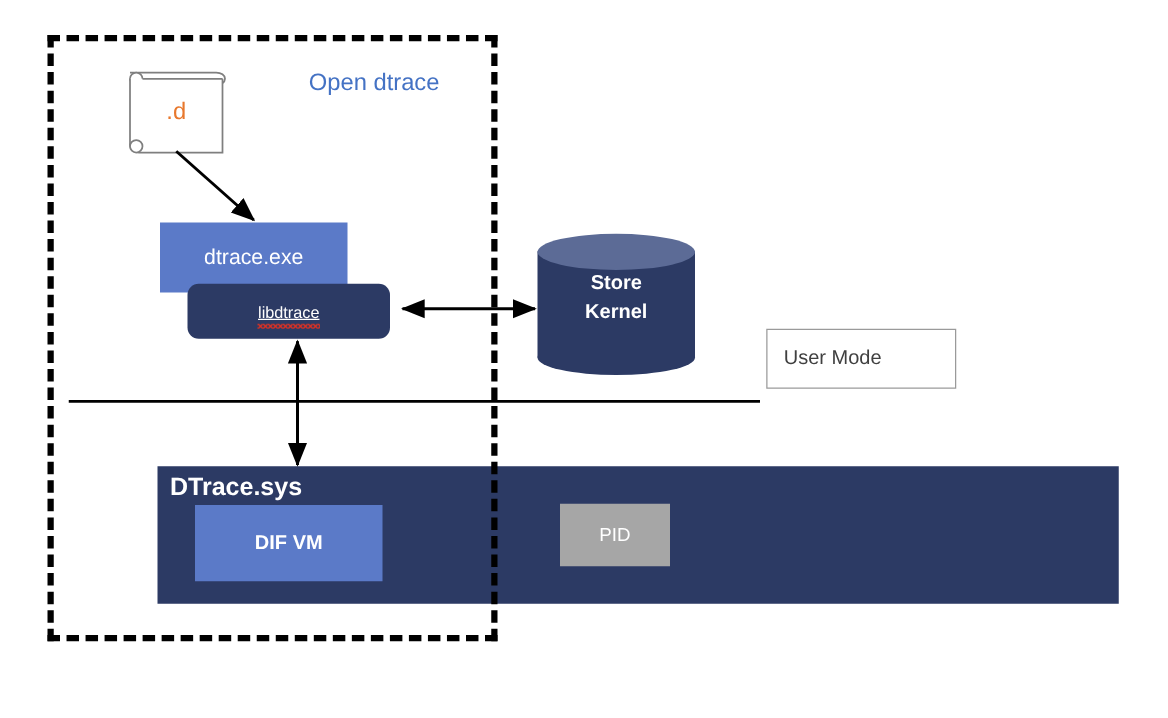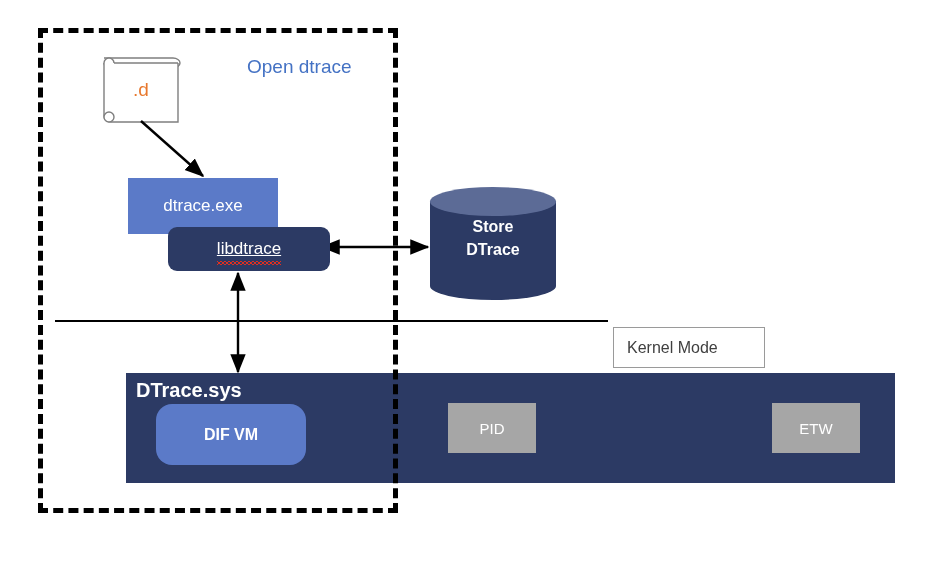--- a/index.html
+++ b/index.html
@@ -71,27 +71,27 @@
   #dtrace-exe-box {
     left: 128px;
     top: 178px;
     width: 150px;
     height: 56px;
     background: #5B7AC8;
     font-size: 17px;
     z-index: 3;
   }
   #libdtrace-box {
-    left: 168px;
+    left: 150px;
     top: 227px;
     width: 162px;
     height: 44px;
     background: #2C3A64;
     border-radius: 9px;
-    font-size: 17px;
+    font-size: 13px;
     z-index: 5;
   }
   .spell-error {
     position: relative;
     text-decoration: underline;
     text-decoration-color: #ffffff;
   }
   .spell-error::after {
     content: "";
     position: absolute;
@@ -191,21 +191,20 @@
   }
   #dif-vm-box {
     left: 156px;
     top: 404px;
     width: 150px;
     height: 61px;
     background: #5B7AC8;
     font-size: 16px;
     font-weight: bold;
     z-index: 3;
-    border-radius: 16px;
   }
   .provider-box {
     position: absolute;
     display: flex;
     align-items: center;
     justify-content: center;
     background: #A6A6A6;
     color: #ffffff;
     font-size: 15px;
     height: 50px;
@@ -256,40 +255,37 @@
   <div class="box" id="libdtrace-box">
     <span class="spell-error">libdtrace</span>
   </div>
 
   <div id="symbol-store">
     <div class="cyl-bottom"></div>
     <div class="cyl-body"></div>
     <div class="cyl-top"></div>
     <div class="cyl-label">
       <div>Store</div>
-      <div>DTrace</div>
+      <div>Kernel</div>
     </div>
   </div>
 
-  <div class="mode-box" id="kernel-mode-box">
-    <span>Kernel Mode</span>
+  <div class="mode-box" id="user-mode-box">
+    <span>User Mode</span>
   </div>
 
   <div id="dtrace-sys-band"></div>
   <div id="dtrace-sys-label">DTrace.sys</div>
 
   <div class="box" id="dif-vm-box">
     <span>DIF VM</span>
   </div>
 
   <div class="provider-box" id="provider-pid">
     <span>PID</span>
-  </div>
-  <div class="provider-box" id="provider-etw">
-    <span>ETW</span>
   </div>
 
   <svg id="line-layer">
     <defs>
       <marker id="arrowEnd" markerWidth="9" markerHeight="9" refX="7.4" refY="3.2" orient="auto" markerUnits="strokeWidth">
         <path d="M0,0 L8,3.2 L0,6.4 z" fill="#000000"></path>
       </marker>
       <marker id="arrowStart" markerWidth="9" markerHeight="9" refX="0.6" refY="3.2" orient="auto" markerUnits="strokeWidth">
         <path d="M8,0 L0,3.2 L8,6.4 z" fill="#000000"></path>
       </marker>

